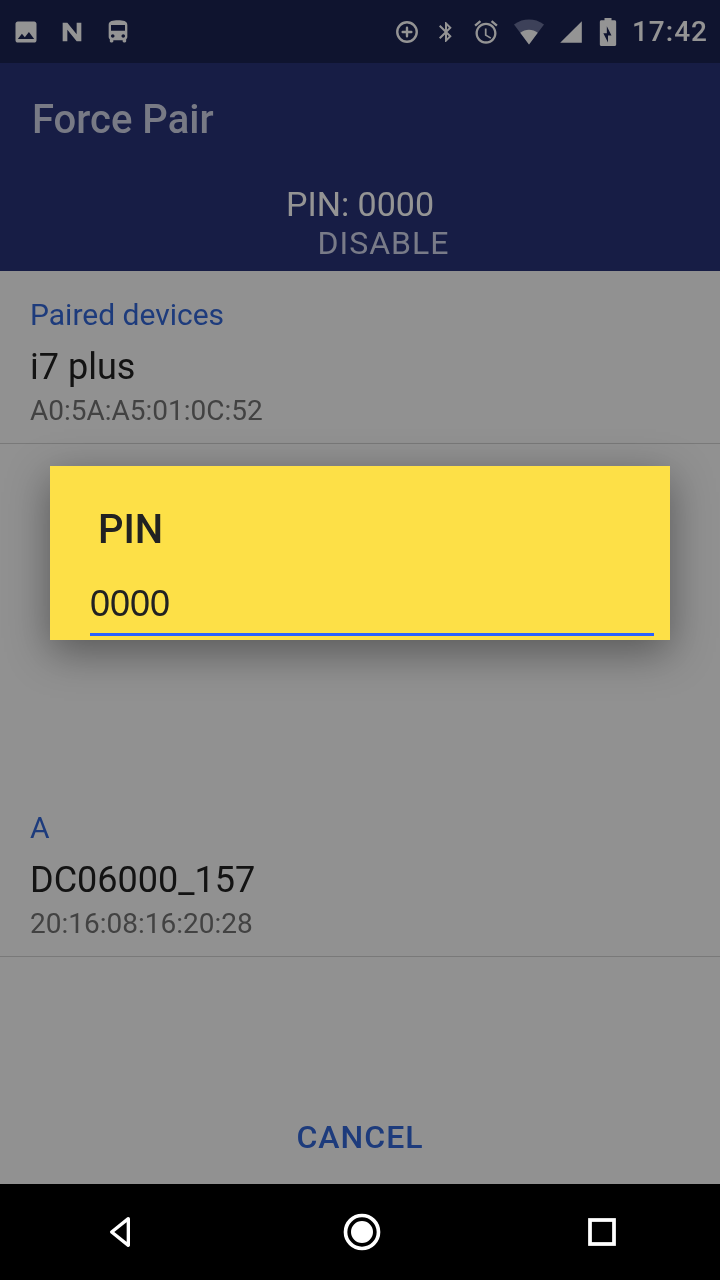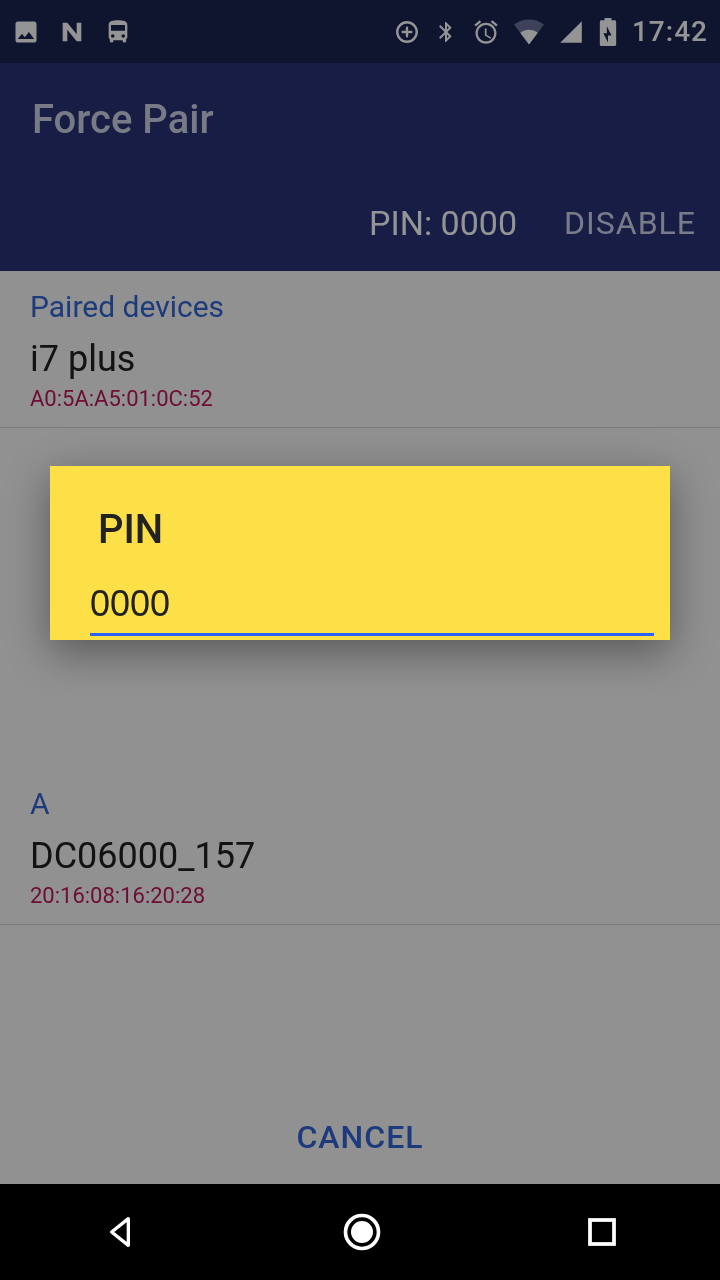--- a/index.html
+++ b/index.html
@@ -9,29 +9,29 @@
     
     .statusbar { height: 63px; background: #1a2352; display: flex; align-items: center; justify-content: space-between; padding: 0 12px; color: #fff; font-size: 28px; }
     .statusbar-left { display: flex; gap: 18px; align-items: center; }
     .statusbar-right { display: flex; gap: 14px; align-items: center; }
     .status-icon svg { display: block; }
     .clock { font-weight: 500; letter-spacing: 1px; }
     
     .appbar { height: 112px; background: #283377; display: flex; align-items: center; padding: 8px 32px; }
     .appbar-title { color: #cfd3e6; font-size: 40px; font-weight: 500; }
     
-    .pinbar { height: 96px; background: #283377; display: flex; align-items: center; justify-content: flex-end; padding: 0 24px; }
+    .pinbar { height: 96px; background: #283377; display: flex; align-items: center; justify-content: center; padding: 0 24px; flex-direction: column; }
     .pinbar-text { color: #fff; font-size: 34px; }
     .pinbar-action { color: #d0d4ea; font-size: 32px; font-weight: 400; letter-spacing: 1px; margin-left: 47px; }
     
     .list { background: #fafafa; }
-    .section-header { color: #3367d6; font-size: 30px; padding: 18px 30px 6px; }
+    .section-header { color: #3367d6; font-size: 30px; padding: 18px 30px 6px; margin-top: 8px; }
     .device-row { padding: 8px 30px 16px; border-bottom: 1px solid #d0d0d0; }
     .device-name { color: #222; font-size: 36px; padding-bottom: 6px; }
-    .device-mac { color: #be185d; font-size: 22px; }
+    .device-mac { color: #737373; font-size: 28px; }
     .spacer { height: 340px; }
     
     .search-btn { position: absolute; left: 0; right: 0; bottom: 96px; text-align: center; color: #3367d6; font-size: 32px; font-weight: 500; letter-spacing: 1px; padding: 28px 0; }
     
     .scrim { position: absolute; inset: 0; background: rgba(0,0,0,0.42); }
     
     .dialog { position: absolute; left: 50px; right: 50px; top: 466px; background: #fde047; border-radius: 0; box-shadow: 0 12px 40px rgba(0,0,0,0.4); padding: 40px 0 4px; }
     .dialog-title { font-size: 40px; font-weight: 500; color: #222; padding: 0 48px 24px; }
     .dialog-input-wrap { padding: 0 8px; margin-left: 24px; }
     .dialog-input { width: calc(100% - 16px); margin: 0 8px; border: none; border-bottom: 3px solid #2a62ff; font-size: 36px; color: #222; padding: 6px 0 8px; outline: none; background: transparent; position: relative; }

